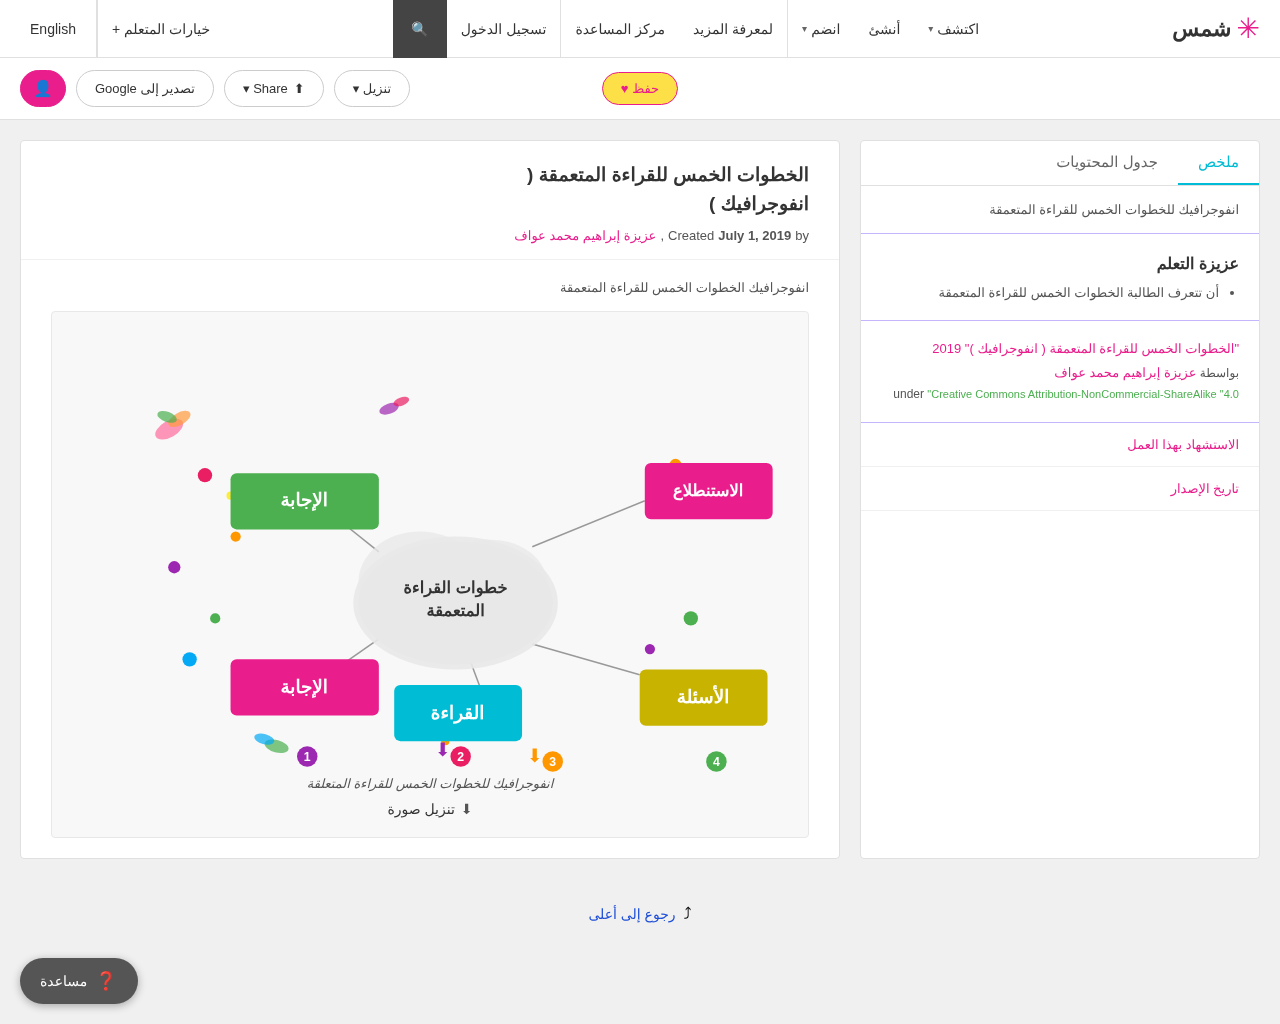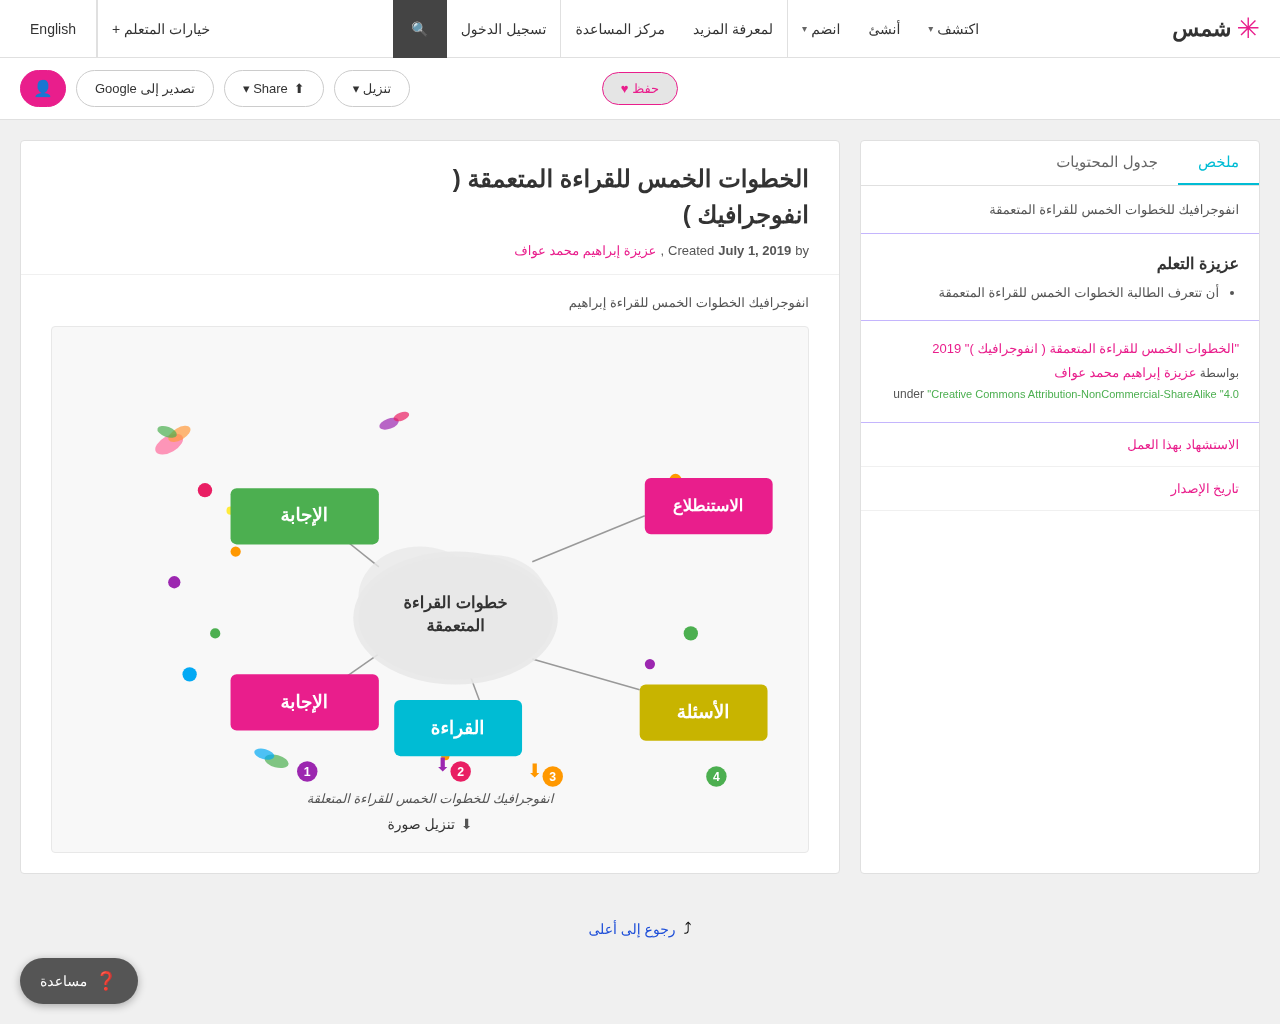--- a/index.html
+++ b/index.html
@@ -52,21 +52,21 @@
     .action-bar-center { display: flex; align-items: center; gap: 10px; }
     .action-bar-right { position: absolute; left: 20px; display: flex; gap: 10px; }
     .btn {
       display: flex; align-items: center; gap: 6px;
       padding: 8px 18px; border: 1.5px solid #ccc; border-radius: 25px;
       background: #fff; cursor: pointer; font-size: 13px; color: #333;
       white-space: nowrap;
     }
     .btn-save {
       border-color: #e91e8c; color: #e91e8c;
-      background: #e5e5e5;
+      background: #fde047;
     }
     .btn-avatar { background: #e91e8c; border-color: #e91e8c; padding: 8px 12px; }
     .btn-avatar-icon { color: #fff; font-size: 16px; }
 
     
     .main-content {
       display: flex;
       gap: 0;
       padding: 20px;
       max-width: 1280px;
@@ -125,21 +125,21 @@
       background: #fff;
       border: 1px solid #e0e0e0;
       border-radius: 4px;
       overflow: hidden;
     }
     .content-header {
       padding: 20px 30px 16px 30px;
       border-bottom: 1px solid #f0f0f0;
     }
     .content-title {
-      font-size: 24px; font-weight: bold; color: #333;
+      font-size: 19px; font-weight: bold; color: #333;
       text-align: right; line-height: 1.5; margin-bottom: 10px;
     }
     .content-meta {
       font-size: 13px; color: #555; text-align: right; direction: ltr;
       display: flex; flex-wrap: wrap; justify-content: flex-end; gap: 4px;
     }
     .content-meta-link { color: #e91e8c; text-decoration: none; }
     .content-meta-bold { font-weight: bold; }
 
     
@@ -328,21 +328,21 @@
       <div class="content-meta">
         <a href="#" class="content-meta-link">عزيزة إبراهيم محمد عواف</a>
         <span>,</span>
         <span>Created</span>
         <span class="content-meta-bold">July 1, 2019</span>
         <span>by</span>
       </div>
     </div>
 
     <div class="infographic-area">
-      <div class="infographic-caption">انفوجرافيك الخطوات الخمس للقراءة إبراهيم</div>
+      <div class="infographic-caption">انفوجرافيك الخطوات الخمس للقراءة المتعمقة</div>
 
       <div class="infographic-wrapper">
 
         <svg class="infographic-svg" viewBox="0 0 700 430" xmlns="http://www.w3.org/2000/svg">
 
           <ellipse cx="95" cy="95" rx="15" ry="8" fill="#ff6b9d" opacity="0.7" transform="rotate(-30 95 95)"></ellipse>
           <ellipse cx="105" cy="85" rx="12" ry="6" fill="#ff9a3c" opacity="0.7" transform="rotate(-30 105 85)"></ellipse>
           <ellipse cx="93" cy="83" rx="10" ry="5" fill="#4caf50" opacity="0.7" transform="rotate(20 93 83)"></ellipse>
 
           <ellipse cx="310" cy="75" rx="10" ry="5" fill="#9c27b0" opacity="0.7" transform="rotate(-20 310 75)"></ellipse>

